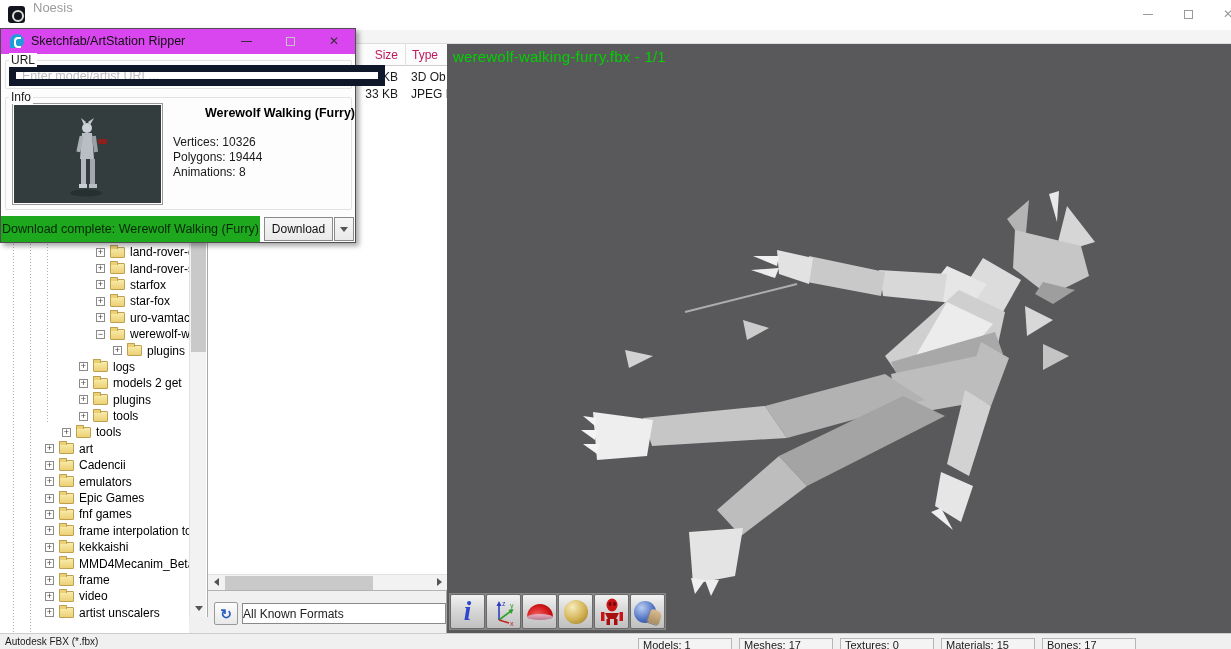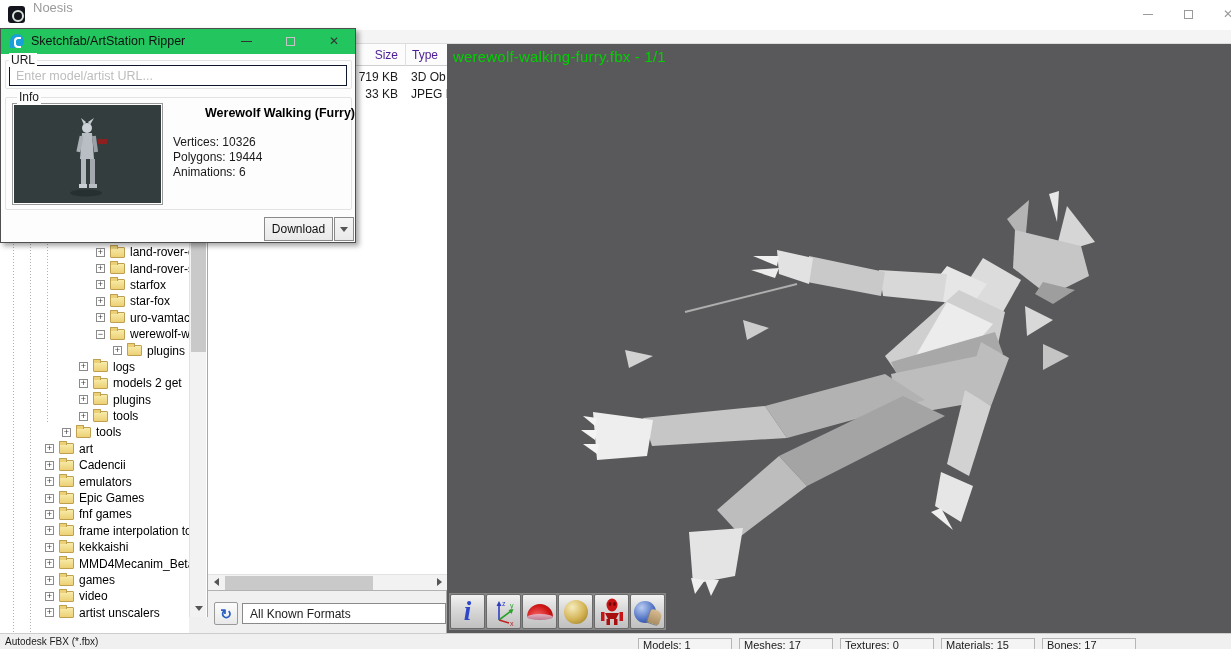--- a/index.html
+++ b/index.html
@@ -36,36 +36,36 @@
   #scroll-corner { left:189px; top:617px; width:19px; height:16px; background:#f0f0f0; }
   .tri { width:0; height:0; display:inline-block; }
   .tri-left  { border-top:4px solid transparent; border-bottom:4px solid transparent; border-right:5px solid #555; }
   .tri-right { border-top:4px solid transparent; border-bottom:4px solid transparent; border-left:5px solid #555; }
   .tri-down  { border-left:4px solid transparent; border-right:4px solid transparent; border-top:5px solid #555; }
   .sb-arrow { position:absolute; width:16px; height:14px; display:flex; align-items:center; justify-content:center; }
 
   
   #file-panel { left:208px; top:44px; width:239px; height:546px; background:#fff; overflow:hidden; }
   #file-header { position:absolute; left:0; top:0; width:239px; height:22px; background:#fcfcfc; border-bottom:1px solid #cfcfcf; }
-  .hdr-cell { position:absolute; top:0; height:22px; font-size:12px; color:#4c1d95; display:flex; align-items:center; border-left:1px solid #e0e0e0; }
+  .hdr-cell { position:absolute; top:0; height:22px; font-size:12px; color:#be185d; display:flex; align-items:center; border-left:1px solid #e0e0e0; }
   #hdr-size { left:147px; width:50px; justify-content:flex-end; padding-right:7px; }
   #hdr-type { left:197px; width:60px; padding-left:6px; }
   .file-row { position:absolute; left:0; width:239px; height:17px; font-size:12px; color:#1a1a1a; }
   .cell-size { position:absolute; left:110px; width:80px; text-align:right; top:2px; }
   .cell-type { position:absolute; left:203px; width:40px; top:2px; white-space:nowrap; }
   #file-hscroll { position:absolute; left:0; top:530px; width:239px; height:16px; background:#f2f2f2; border-top:1px solid #e2e2e2; }
   #file-hthumb { left:17px; top:1px; width:148px; height:14px; background:#c9c9c9; position:absolute; }
 
   
   #format-bar { left:208px; top:590px; width:239px; height:43px; background:#f0f0f0; border-top:1px solid #b2b2b2; border-right:1px solid #a8a8a8; }
   #refresh-btn { left:6px; top:11px; width:24px; height:23px; background:linear-gradient(#fdfdfd,#e8e8e8);
     border:1px solid #9a9a9a; border-radius:2px; color:#2b5fc4; font-weight:bold; font-size:14px;
     display:flex; align-items:center; justify-content:center; }
   #format-combo { left:34px; top:12px; width:204px; height:21px; background:#fff; border:1px solid #8a8a8a;
-    font-size:12px; color:#222; display:flex; align-items:center; padding-left:7px; }
+    font-size:12px; color:#222; display:flex; align-items:center; padding-left:0; }
 
   
   #viewport { left:447px; top:44px; width:784px; height:589px; background:#59595b; overflow:hidden; }
   #viewport-title { position:absolute; left:6px; top:4px; font-size:15px; letter-spacing:0.2px; }
   #model-svg { position:absolute; left:0; top:0; }
   #vp-toolbar { position:absolute; left:2px; top:549px; display:flex; gap:1px; background:#868686; padding:1px; }
   .tb-btn { width:35px; height:35px; background:linear-gradient(#f2f2f2 0%,#d8d8d8 45%,#c0c0c0 100%);
     border:1px solid #6a6a6a; border-radius:2px; position:relative; display:flex; align-items:center; justify-content:center; overflow:hidden; }
   .ic-info { font-family:"Liberation Serif", serif; font-style:italic; font-weight:bold; font-size:27px; color:#2d47c8; line-height:1; }
   .ic-dome { width:26px; height:13px; border-radius:26px 26px 0 0; background:radial-gradient(circle at 40% 110%, #ff7a7a, #d01616 60%, #8e0707); display:block; }
@@ -78,37 +78,37 @@
   
   #status-bar { left:0; top:633px; width:1231px; height:16px; background:#f0f0f0; border-top:1px solid #cdcdcd; }
   #status-left { position:absolute; left:5px; top:2px; font-size:10px; color:#1a1a1a; }
   #status-cells { position:absolute; left:638px; top:1px; white-space:nowrap; }
   .status-cell { display:inline-block; width:94px; height:13px; margin-right:7px; border:1px solid #b6b6b6;
     background:#f4f4f4; font-size:11px; color:#1a1a1a; padding-left:4px; line-height:12px; }
 
   
   #dialog { left:0; top:28px; width:356px; height:215px; background:#fdfdfd; border:1px solid #4f4f4f;
     box-shadow:3px 3px 5px rgba(0,0,0,0.35); z-index:10; }
-  #dlg-titlebar { position:absolute; left:0; top:0; width:354px; height:25px; background:#22c55e; }
+  #dlg-titlebar { position:absolute; left:0; top:0; width:354px; height:25px; background:#d946ef; }
   #dlg-icon { position:absolute; left:9px; top:5px; width:14px; height:14px; background:#1b9fd8; border-radius:50% 50% 50% 6%; }
   #dlg-icon::after { content:""; position:absolute; left:4px; top:3px; width:5px; height:7px;
     border:2px solid #fff; border-right:none; border-radius:4px 0 0 4px; }
   #dlg-title { position:absolute; left:30px; top:5px; font-size:12.5px; color:#111; }
   .dlg-ctl { position:absolute; top:0; width:34px; height:24px; display:flex; align-items:center; justify-content:center; color:#333; font-size:12px; }
   #dlg-min { left:228px; } #dlg-max { left:272px; color:#c4c4c4; } #dlg-close { left:316px; }
   .dlg-bar { width:11px; height:1px; background:#333; display:inline-block; }
   .dlg-sq { width:9px; height:9px; border:1px solid #c4c4c4; display:inline-block; }
   .group-label { position:absolute; font-size:12px; color:#1a1a1a; background:#fdfdfd; padding:0 2px; z-index:2; }
   .groupbox { position:absolute; border:1px solid #e3e3e3; border-radius:2px; }
   #url-label { left:8px; top:24px; }
   #url-group { left:4px; top:31px; width:347px; height:29px; }
-  #url-input { position:absolute; left:8px; top:36px; width:338px; height:21px; border:1px solid #0f172a;
+  #url-input { position:absolute; left:8px; top:36px; width:376px; height:21px; border:7px solid #0f172a;
     font-size:12.5px; color:#333; padding:0 6px; background:#fff; font-family:"Liberation Sans", sans-serif; }
   #url-input::placeholder { color:#bdbdbd; }
-  #info-label { left:8px; top:61px;margin-left:8px; }
+  #info-label { left:8px; top:61px; }
   #info-group { left:4px; top:68px; width:347px; height:113px; }
   #thumb { position:absolute; left:11px; top:74px; width:151px; height:102px; background:#fff; border:1px solid #9a9a9a; padding:1px; }
   #thumb-inner { width:100%; height:100%; background:#333d3d; position:relative; }
   #model-title { position:absolute; left:172px; top:77px; font-size:12.5px; font-weight:bold; color:#000;margin-left:32px; }
   .stat-line { position:absolute; left:172px; font-size:12px; color:#1a1a1a; }
   #stat-0 { top:106px; } #stat-1 { top:121px; } #stat-2 { top:136px; }
   #banner { position:absolute; left:0px; top:187px; width:259px; height:26px; background:#1da81d;
     display:flex; align-items:center; justify-content:center; font-size:12.5px; color:#082708; }
   #download-btn { position:absolute; left:263px; top:188px; width:69px; height:24px; background:linear-gradient(#f6f6f6,#e9e9e9);
     border:1px solid #8a8a8a; font-size:12px; color:#111; display:flex; align-items:center; justify-content:center; }
@@ -234,21 +234,21 @@
         <span>kekkaishi</span>
       </div>
       <div class="tree-row" style="padding-left: 45px;">
         <span class="expander">+</span>
         <span class="folder"></span>
         <span>MMD4Mecanim_Beta_2</span>
       </div>
       <div class="tree-row" style="padding-left: 45px;">
         <span class="expander">+</span>
         <span class="folder"></span>
-        <span>games</span>
+        <span>frame</span>
       </div>
       <div class="tree-row" style="padding-left: 45px;">
         <span class="expander">+</span>
         <span class="folder"></span>
         <span>video</span>
       </div>
       <div class="tree-row" style="padding-left: 45px;">
         <span class="expander">+</span>
         <span class="folder"></span>
         <span>artist unscalers</span>
@@ -423,18 +423,19 @@
         <rect x="76" y="54" width="5" height="26" fill="#a2a8ae"></rect>
         <rect x="65" y="79" width="8" height="4" fill="#c8ced4"></rect>
         <rect x="75" y="79" width="8" height="4" fill="#b8bec4"></rect>
         <rect x="84" y="34" width="9" height="5" fill="#8d1f1f"></rect>
       </svg>
     </div>
   </div>
   <div id="model-title">Werewolf Walking (Furry)</div>
   <div class="stat-line" id="stat-0">Vertices: 10326</div>
   <div class="stat-line" id="stat-1">Polygons: 19444</div>
-  <div class="stat-line" id="stat-2">Animations: 6</div>
+  <div class="stat-line" id="stat-2">Animations: 8</div>
+  <div id="banner" style="background: rgb(29, 168, 29);">Download complete: Werewolf Walking (Furry)</div>
   <div id="download-btn">Download</div>
   <div id="download-arrow">
       <span class="tri tri-down"></span>
     </div>
 </div>
 
 </body></html>

